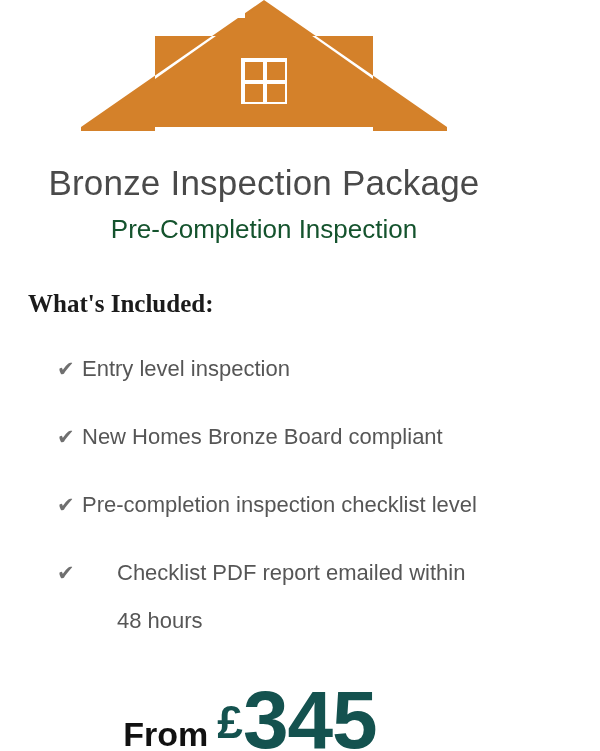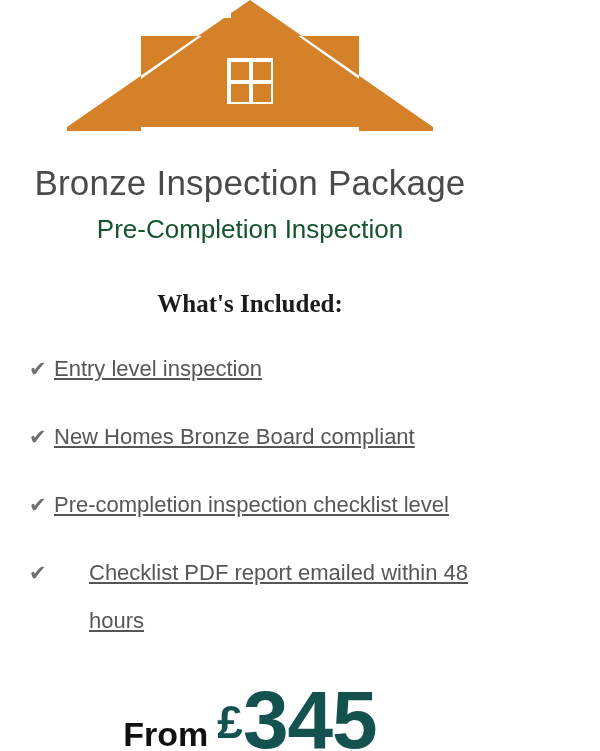--- a/index.html
+++ b/index.html
@@ -12,20 +12,21 @@
     background: #ffffff;
     font-family: "Liberation Sans", sans-serif;
     overflow: hidden;
   }
   .card {
     width: 500px;
     height: 751px;
     position: relative;
     box-sizing: border-box;
     background: #ffffff;
+    padding-left: 28px;
   }
   .logo-wrap {
     width: 100%;
     height: 140px;
     display: flex;
     align-items: flex-start;
     justify-content: center;
     padding-top: 0px;
     box-sizing: border-box;
   }
@@ -45,21 +46,20 @@
   .subtitle {
     text-align: center;
     font-size: 26px;
     line-height: 32px;
     font-weight: 400;
     color: #14532d;
     margin: 9px 0 0 0;
     font-family: "Liberation Sans", sans-serif;
   }
   .included-head {
-    text-align: center;
     font-size: 25px;
     line-height: 30px;
     font-weight: 700;
     color: #1b1b1b;
     margin: 44px 0 0 0;
     font-family: "Liberation Serif", serif;
   }
   .features {
     list-style: none;
     margin: 26px 0 0 0;
@@ -82,21 +82,20 @@
     font-size: 21px;
     line-height: 48px;
     text-align: left;
     padding-left: 9px;
     box-sizing: border-box;
   }
   .features li .ftext {
     flex: 1 1 auto;
     white-space: nowrap;
     overflow: visible;
-    text-decoration: underline;
   }
   .features li.wrap .ftext {
     white-space: normal;
     margin-left: 35px;
   }
   .price-row {
     position: absolute;
     left: 0;
     right: 0;
     bottom: -6px;

